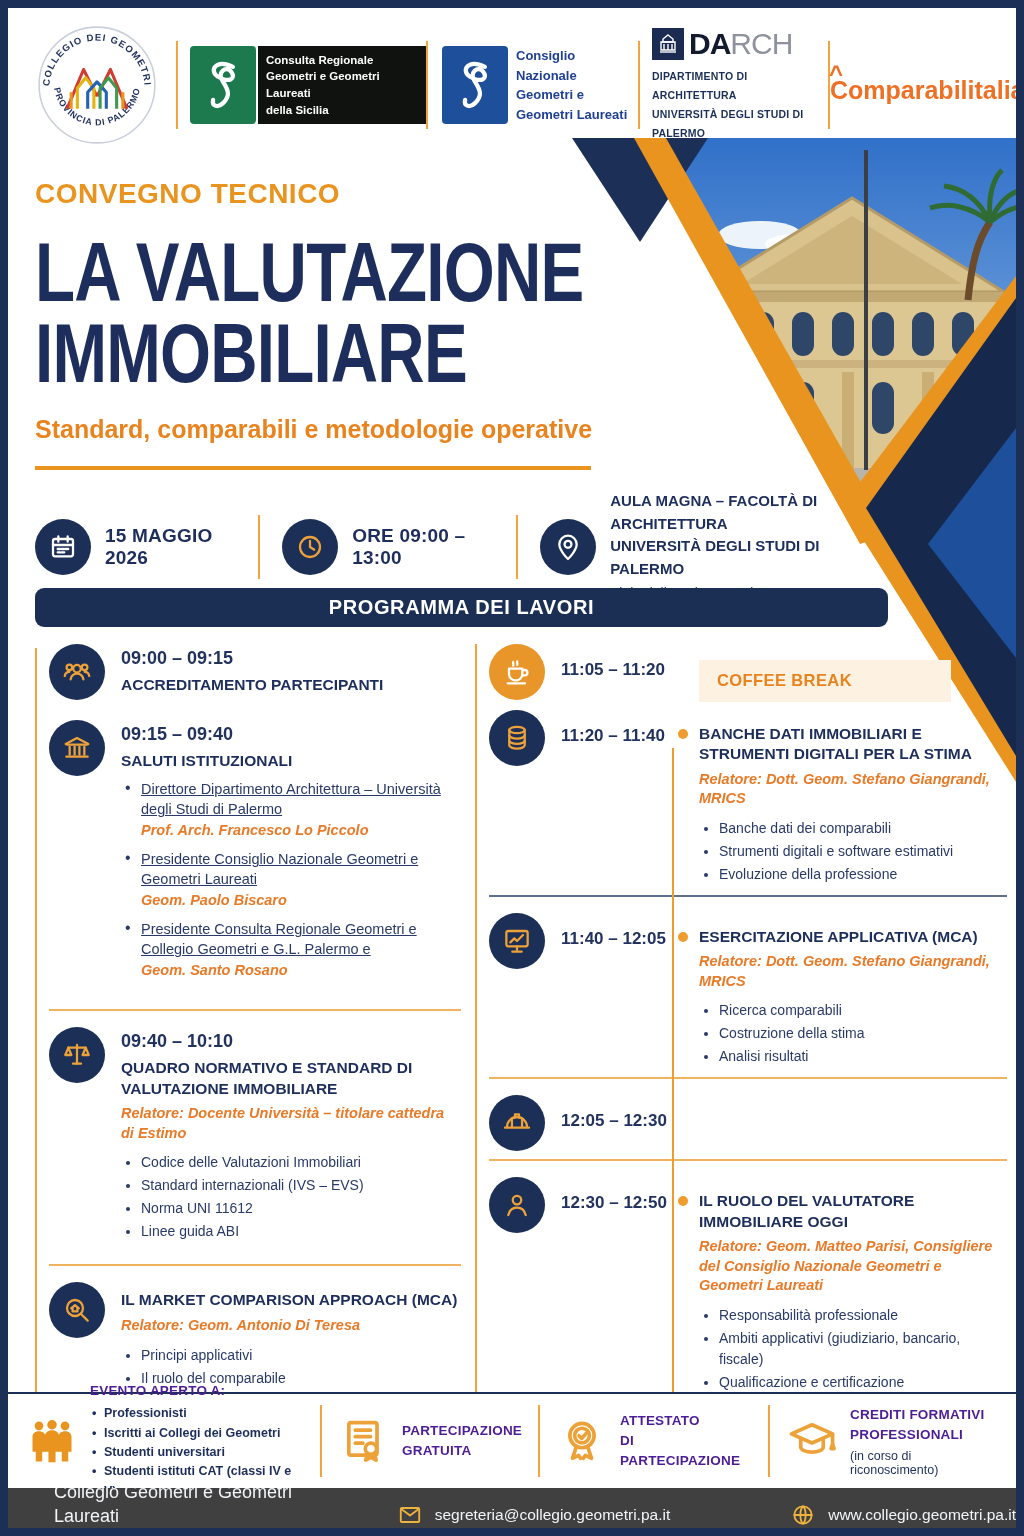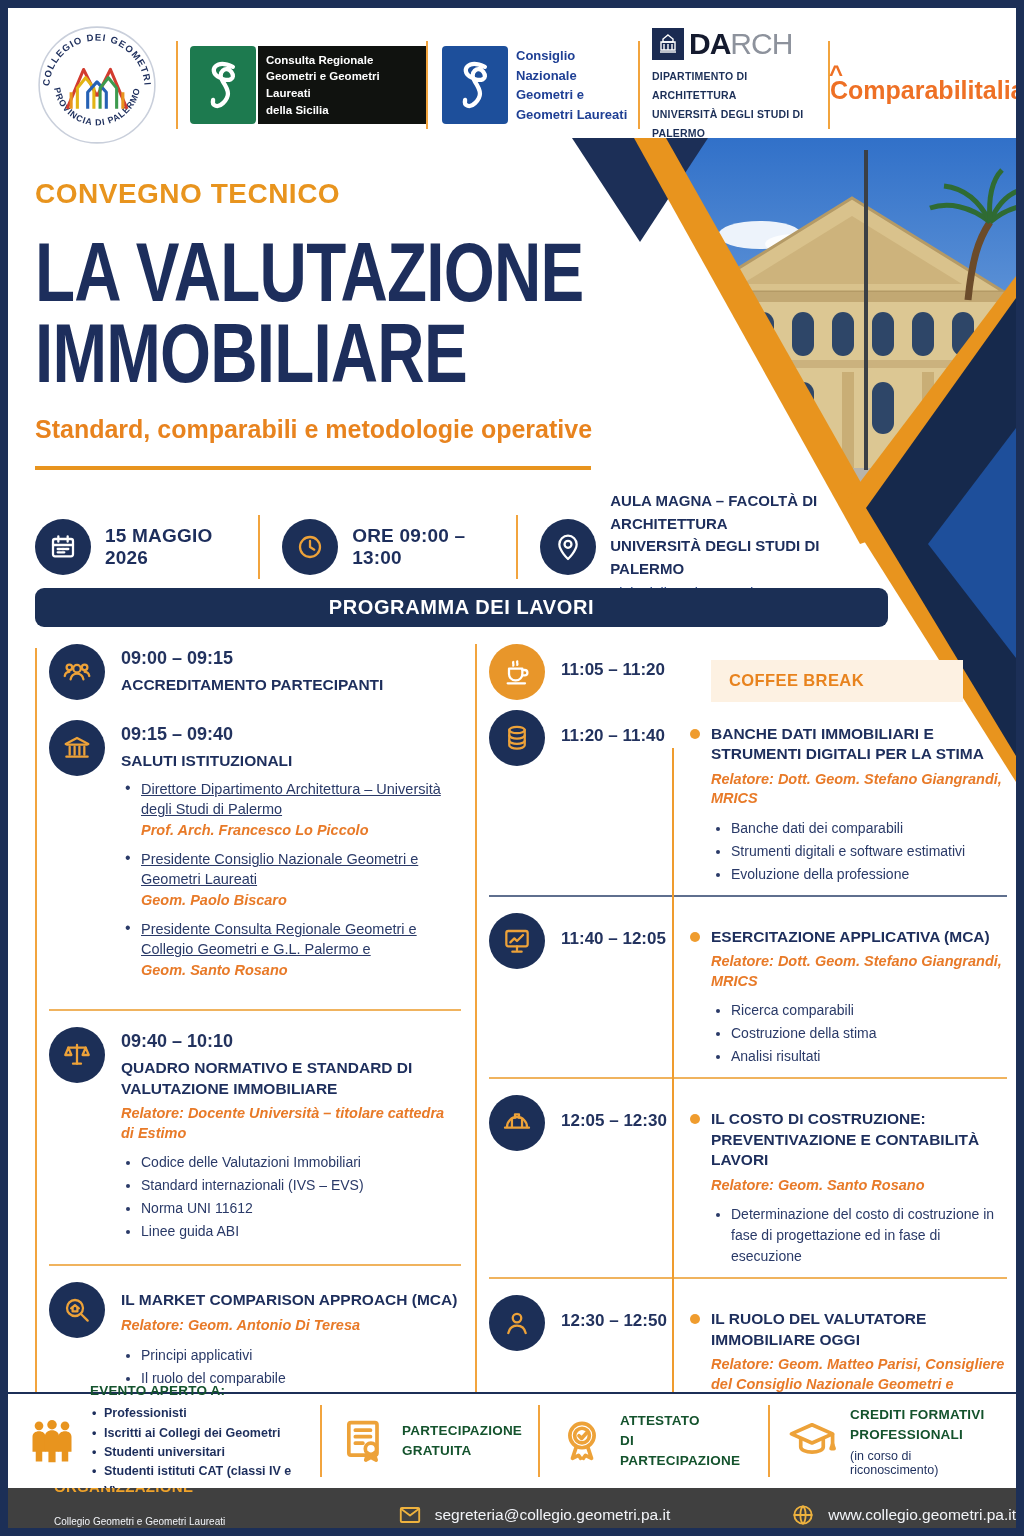--- a/index.html
+++ b/index.html
@@ -72,43 +72,43 @@
   .speakers{margin-top:8px;}
   .speaker{position:relative;padding-left:20px;margin-bottom:9px;}
   .speaker::before{content:'•';position:absolute;left:4px;color:#2a3a68;}
   .sp-role{color:#2a3a68;font-size:14.5px;line-height:1.38;text-decoration:underline;}
   .sp-name{color:#e87a28;font-size:14.5px;font-style:italic;font-weight:bold;line-height:1.38;margin-top:1px;}
   .divider{height:2px;background:#f0b35e;margin:2px 0 16px;border:none;}
   .divider--dark{background:#5f6f8e;}
 
   .r-item{display:grid;grid-template-columns:56px 96px 1fr;column-gap:14px;margin-bottom:8px;align-items:start;gap:16px;}
   .r-time{color:#22325e;font-size:17px;font-weight:bold;padding-top:16px;white-space:nowrap;}
-  .r-content{position:relative;margin-left:38px;padding-top:14px;}
+  .r-content{position:relative;margin-left:26px;padding-top:14px;}
   .r-content.with-dot::before{content:'';position:absolute;left:-21px;top:19px;width:10px;height:10px;border-radius:50%;background:#ef9c2e;}
   .r-title{color:#1d2e5c;font-size:15.5px;font-weight:bold;line-height:1.32;margin:0;}
   .coffee-box{background:#fdf1e2;padding:10px 18px;margin-top:2px;width:252px;}
   .coffee-box .r-title{color:#e8831e;font-size:16.5px;letter-spacing:.4px;}
 
   
   .benefits-line{position:absolute;left:0;right:0;top:1384px;height:2px;background:#1c2f57;z-index:3;}
   .benefits{position:absolute;left:0;right:0;top:1386px;height:94px;background:#ffffff;display:flex;align-items:center;z-index:3;padding:0 18px;}
   .b-cell{display:flex;align-items:center;gap:12px;}
   .b-sep{width:2px;height:72px;background:#f2a43e;margin:0 16px;}
   .b-icon svg{width:52px;height:52px;display:block;}
-  .b-head{color:#14532d;font-size:13.5px;font-weight:bold;letter-spacing:.2px;line-height:1.5;}
+  .b-head{color:#4c1d95;font-size:13.5px;font-weight:bold;letter-spacing:.2px;line-height:1.5;}
   .b-list{margin:3px 0 0;padding-left:14px;color:#1d2e5c;font-size:12.5px;line-height:1.55;font-weight:bold;list-style:none;}
   .b-list li{position:relative;}
   .b-list li::before{content:'•';position:absolute;left:-12px;}
   .b-note{color:#1d2e5c;font-size:12.5px;font-weight:normal;margin-top:4px;}
 
   
   .bottombar{position:absolute;left:0;right:0;top:1480px;height:40px;background:#404040;display:flex;align-items:flex-end;z-index:4;overflow:hidden;}
   .org{margin:6px 0 0 46px;width:300px;}
   .org-h{color:#f0a32a;font-size:15px;font-weight:bold;letter-spacing:.3px;}
-  .org-l{color:#f2f4f8;font-size:10px;line-height:1.3;margin-top:20px;}
+  .org-l{color:#f2f4f8;font-size:18px;line-height:1.3;margin-top:20px;}
   .contact{display:flex;align-items:center;gap:12px;margin-top:10px;}
   .contact svg{width:26px;height:26px;}
   .contact .txt{color:#f2f4f8;font-size:15.5px;}
   .contact--mail{margin-left:80px;}
   .contact--web{margin-left:120px;}
 
   .ic-stroke{fill:none;stroke:#eda239;stroke-width:1.7;stroke-linecap:round;stroke-linejoin:round;}
   .ic-white{fill:none;stroke:#ffffff;stroke-width:1.7;stroke-linecap:round;stroke-linejoin:round;}
   .ic-gold{fill:none;stroke:#eeb23e;stroke-width:1.7;stroke-linecap:round;stroke-linejoin:round;}
 </style>
@@ -502,27 +502,20 @@
           <svg viewBox="0 0 24 24">
                 <g class="ic-stroke">
                   <path d="M4.5 15a7.5 7.5 0 0 1 15 0"></path>
                   <path d="M3 15.5h18"></path>
                   <path d="M10.5 8V5.5h3V8"></path>
                   <path d="M8.2 9.5V15M15.8 9.5V15"></path>
                 </g>
               </svg>
         </div>
         <div class="r-time">12:05 – 12:30</div>
-        <div class="r-content with-dot">
-          <h3 class="r-title">IL COSTO DI COSTRUZIONE: PREVENTIVAZIONE E CONTABILITÀ LAVORI</h3>
-          <div class="relatore">Relatore: Geom. Santo Rosano</div>
-          <ul class="bullets">
-            <li>Determinazione del costo di costruzione in fase di progettazione ed in fase di esecuzione</li>
-          </ul>
-        </div>
       </div>
 
       <hr class="divider">
 
       <div class="r-item">
         <div class="pic">
           <svg viewBox="0 0 24 24">
                 <g class="ic-stroke" stroke-width="1.9">
                   <circle cx="12" cy="8.3" r="3.2"></circle>
                   <path d="M5.5 19.5c.8-3.7 3.4-5.6 6.5-5.6s5.7 1.9 6.5 5.6"></path>

